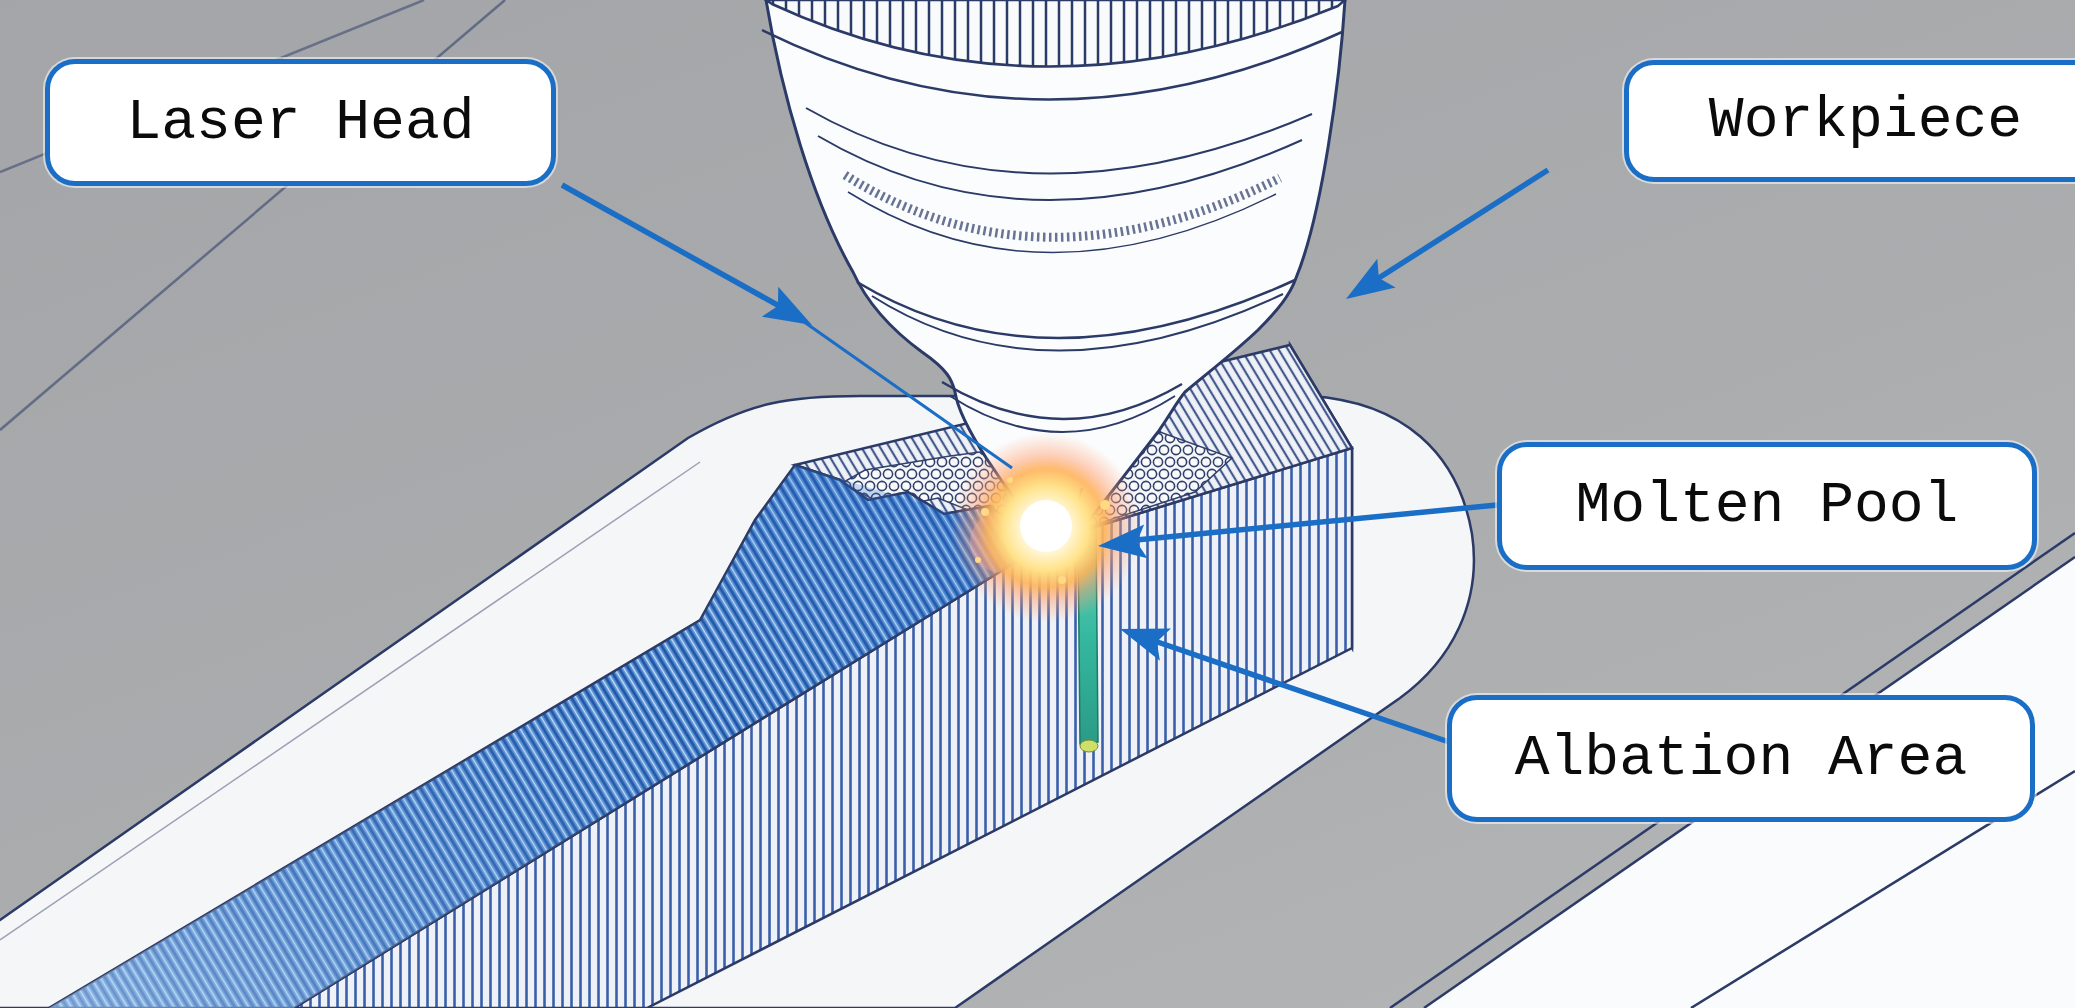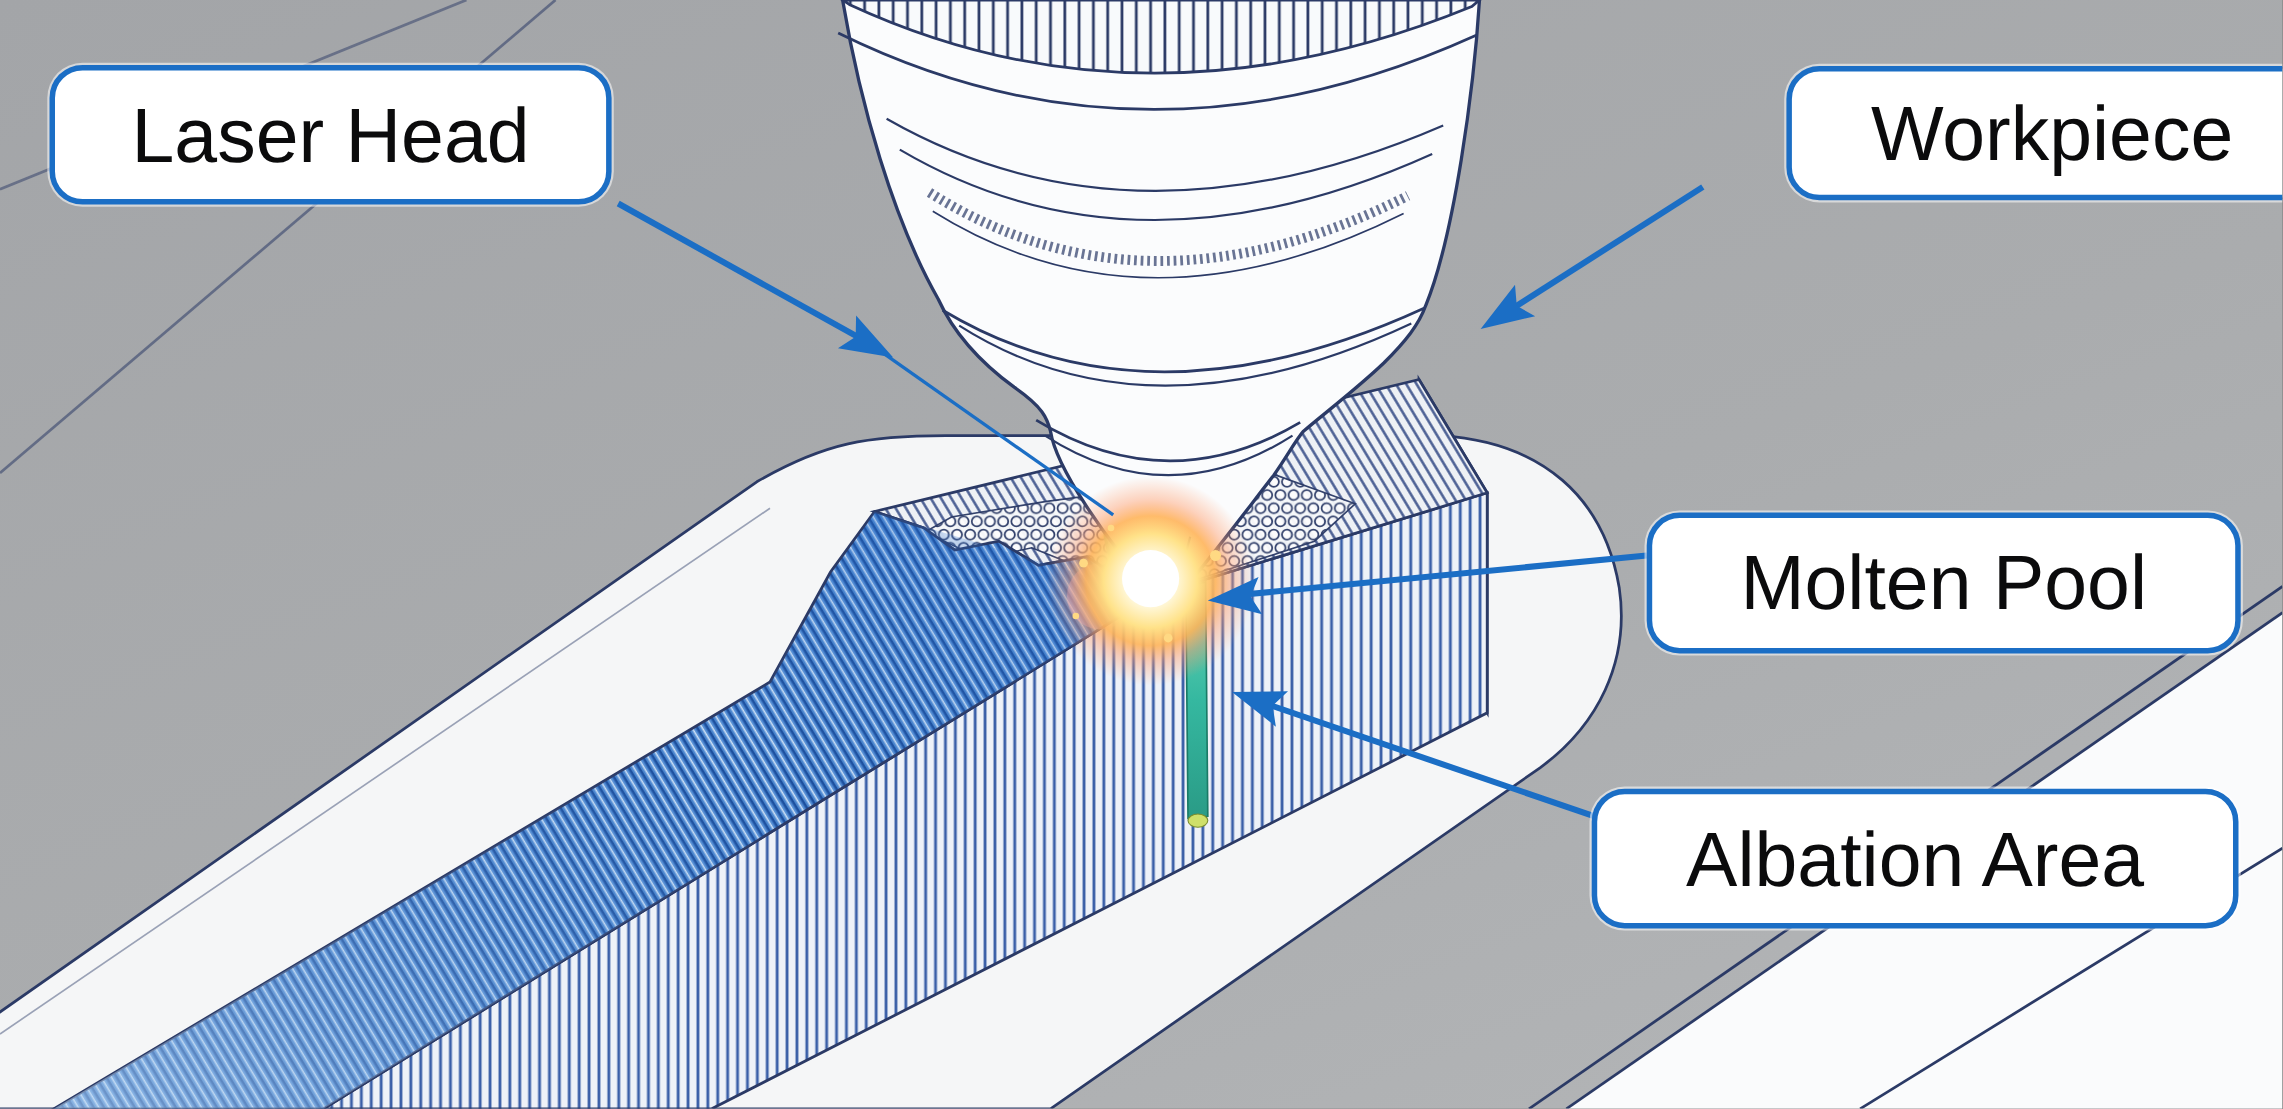--- a/index.html
+++ b/index.html
@@ -9,21 +9,21 @@
     font-family:"Liberation Sans",sans-serif;
   }
   .stage svg{position:absolute;left:0;top:0;}
   .callout{
     position:absolute;display:flex;align-items:center;justify-content:center;
     background:var(--label-bg,#ffffff);
     border:5px solid var(--accent-blue,#1b6ec5);
     border-radius:30px;
     box-shadow:0 0 0 2px rgba(255,255,255,.55);
     color:var(--label-text,#0b0b0c);
-    font-size:70px;line-height:1;letter-spacing:0;white-space:nowrap;
+    font-size:58px;line-height:1;letter-spacing:0;white-space:nowrap;font-family:Liberation Mono, monospace;
   }
   .navyline{stroke:var(--outline-navy,#2b3a66);fill:none;}
   .arrow{stroke:var(--accent-blue,#1b6ec5);fill:none;}
   .arrowhead{fill:var(--accent-blue,#1b6ec5);stroke:none;}
 </style>
 </head>
 <body>
 
 <div class="stage">
   <svg width="2075" height="1008" viewBox="0 0 2075 1008">
@@ -182,19 +182,19 @@
       </g>
     </g>
   </svg>
 
   <div class="callout" style="left:45px;  top:59px;  width:501px; height:117px;">
     <span>Laser Head</span>
   </div>
   <div class="callout" style="left:1624px;top:60px;  width:473px; height:112px;">
     <span>Workpiece</span>
   </div>
-  <div class="callout" style="left:1497px;top:442px; width:530px; height:118px;margin-top:24px;">
+  <div class="callout" style="left:1497px;top:442px; width:530px; height:118px;">
     <span>Molten Pool</span>
   </div>
-  <div class="callout" style="left:1447px;top:717px; width:578px; height:117px;">
+  <div class="callout" style="left:1447px;top:695px; width:578px; height:117px;">
     <span>Albation Area</span>
   </div>
 </div>
 
 </body></html>

